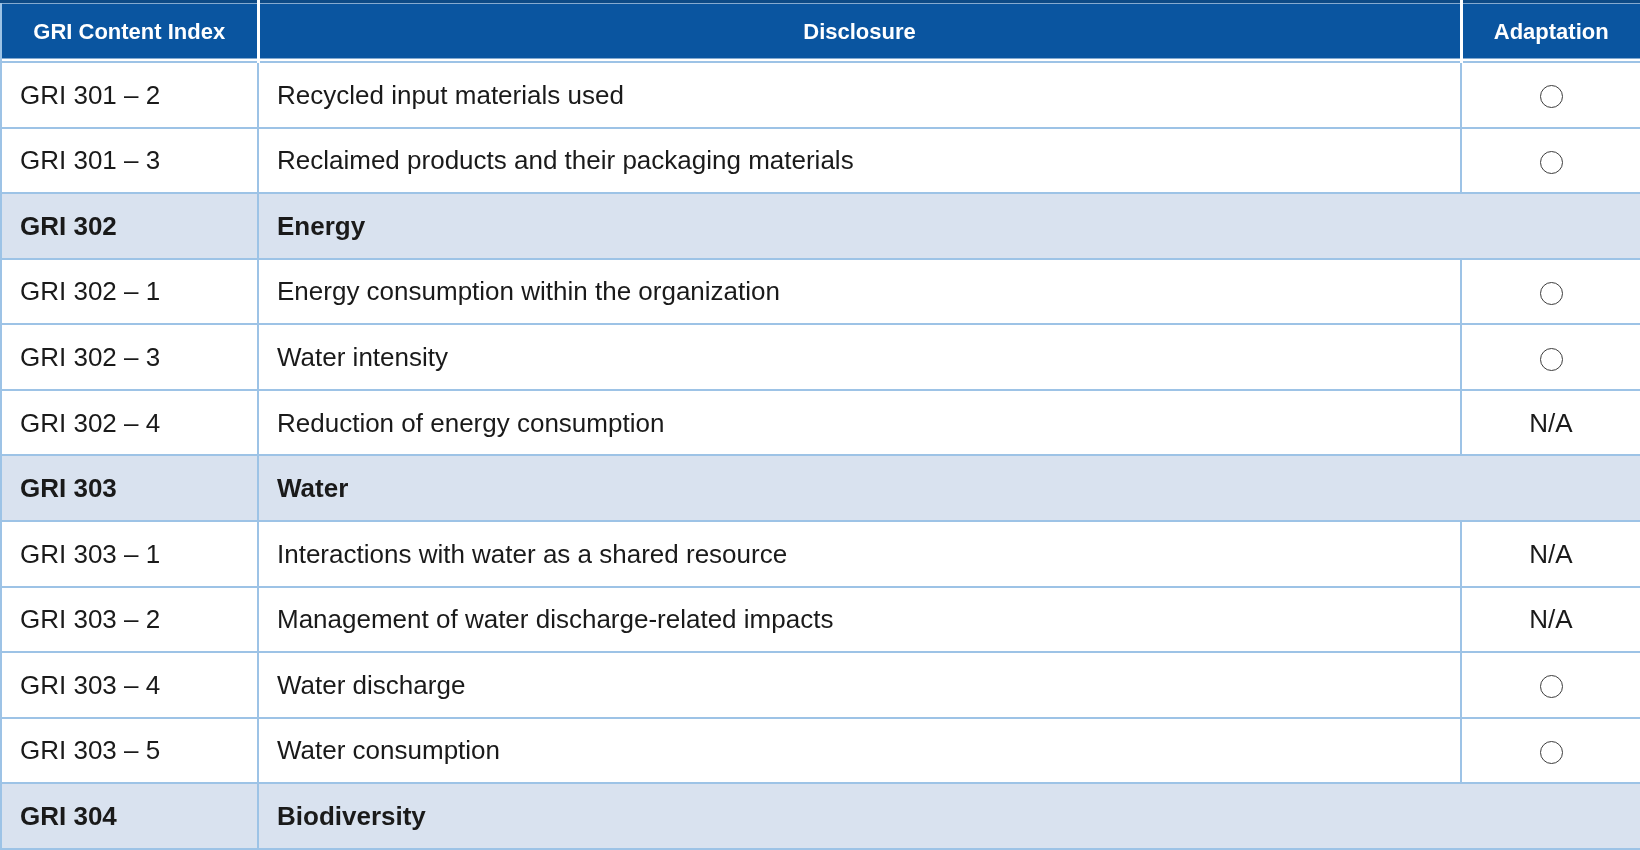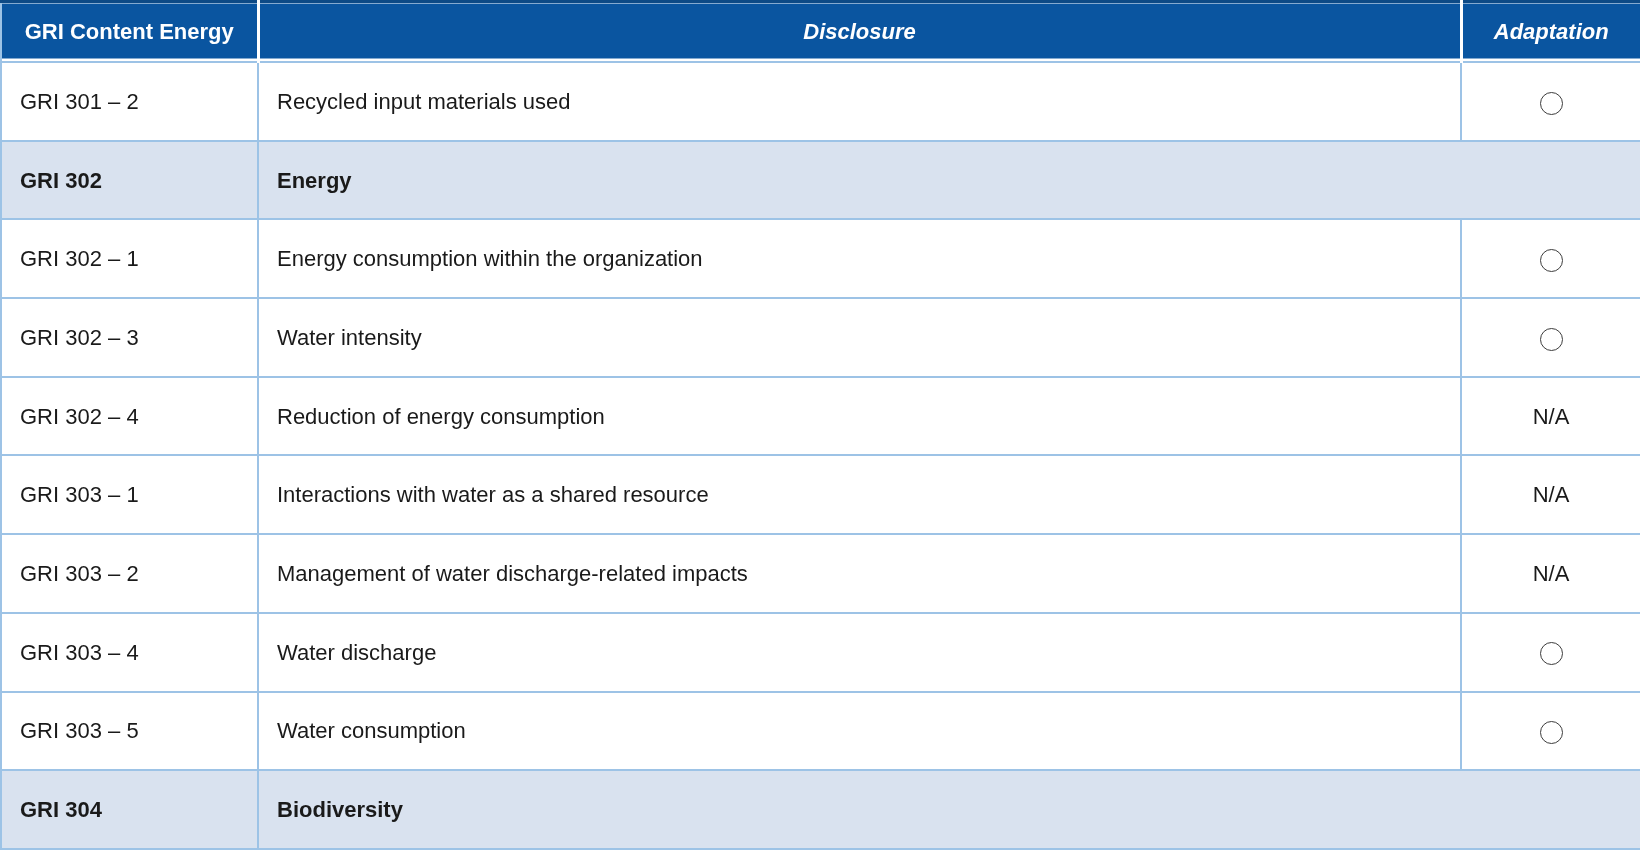--- a/index.html
+++ b/index.html
@@ -32,25 +32,25 @@
     );
     color: var(--header-text, #ffffff);
     font-size: 22px;
     font-weight: bold;
     height: 58px;
     text-align: center;
     vertical-align: middle;
     border-bottom: 2px solid var(--grid-border, #9DC3E6);
     padding: 0 10px;
   }
-  th + th { border-left: 3px solid #ffffff; font-style: italic; }
+  th + th { border-left: 3px solid #ffffff; }
 
   td {
     border: 2px solid var(--grid-border, #9DC3E6);
-    font-size: 22px;
+    font-size: 26px;
     color: var(--body-text, #1A1A1A);
     background: #ffffff;
     height: 42px;
     vertical-align: middle;
     padding: 6px 18px;
     line-height: 1.32;
   }
   td.col-adaptation {
     text-align: center;
     padding: 6px 12px;
@@ -73,49 +73,58 @@
 <body>
 
 <table class="gri-table">
   <colgroup>
     <col class="c-index">
     <col class="c-disclosure">
     <col class="c-adaptation">
   </colgroup>
   <thead>
     <tr>
-      <th>GRI Content Energy</th>
+      <th>GRI Content Index</th>
       <th>Disclosure</th>
       <th>Adaptation</th>
     </tr>
   </thead>
   <tbody>
       <tr>
         <td class="col-index">GRI 301 – 2</td>
         <td class="col-disclosure">Recycled input materials used</td>
+        <td class="col-adaptation"><span class="circle-mark"></span></td>
+      </tr>
+      <tr>
+        <td class="col-index">GRI 301 – 3</td>
+        <td class="col-disclosure">Reclaimed products and their packaging materials</td>
         <td class="col-adaptation"><span class="circle-mark"></span></td>
       </tr>
       <tr class="section">
         <td class="col-index">GRI 302</td>
         <td class="col-disclosure" colspan="2">Energy</td>
       </tr>
       <tr>
         <td class="col-index">GRI 302 – 1</td>
         <td class="col-disclosure">Energy consumption within the organization</td>
         <td class="col-adaptation"><span class="circle-mark"></span></td>
       </tr>
       <tr>
         <td class="col-index">GRI 302 – 3</td>
         <td class="col-disclosure">Water intensity</td>
         <td class="col-adaptation"><span class="circle-mark"></span></td>
       </tr>
       <tr>
         <td class="col-index">GRI 302 – 4</td>
         <td class="col-disclosure">Reduction of energy consumption</td>
         <td class="col-adaptation">N/A</td>
+      </tr>
+      <tr class="section">
+        <td class="col-index">GRI 303</td>
+        <td class="col-disclosure" colspan="2">Water</td>
       </tr>
       <tr>
         <td class="col-index">GRI 303 – 1</td>
         <td class="col-disclosure">Interactions with water as a shared resource</td>
         <td class="col-adaptation">N/A</td>
       </tr>
       <tr>
         <td class="col-index">GRI 303 – 2</td>
         <td class="col-disclosure">Management of water discharge-related impacts</td>
         <td class="col-adaptation">N/A</td>

